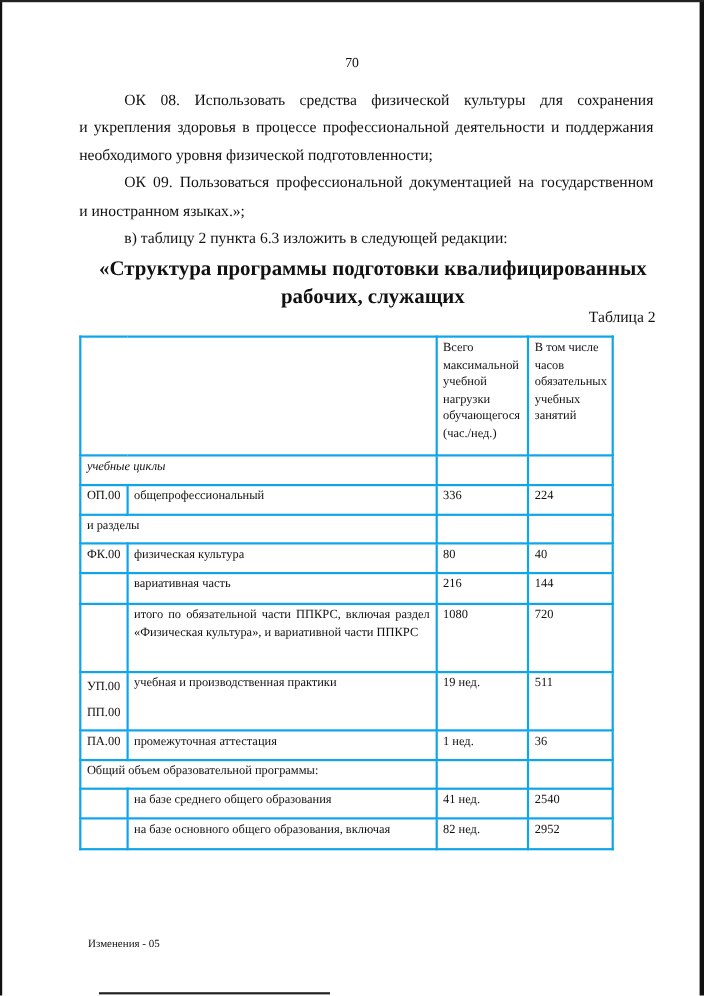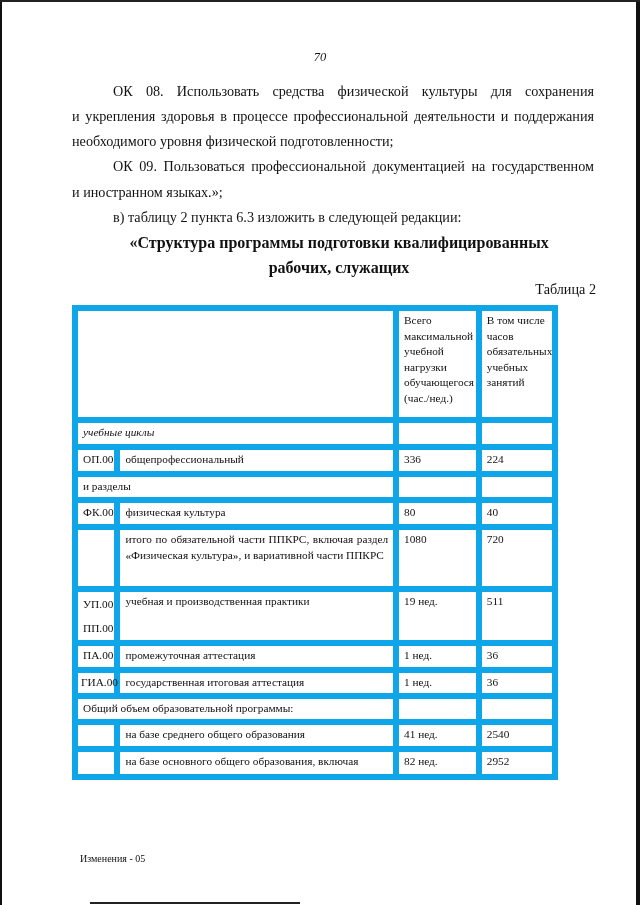--- a/index.html
+++ b/index.html
@@ -6,33 +6,33 @@
   body {
     width:640px; height:905px; position:relative; overflow:hidden;
     background:#ffffff; color:#111;
     font-family:"Liberation Serif","DejaVu Serif",serif;
   }
   .edge-left { position:absolute; left:0; top:0; width:2px; height:905px; background:#111; }
   .edge-right { position:absolute; right:0; top:0; width:4px; height:905px; background:#111; }
   .edge-top { position:absolute; left:0; top:0; width:640px; height:2px; background:#222; }
   .edge-bottom { position:absolute; left:90px; top:902px; width:210px; height:2px; background:#222; }
 
-  .page-num { position:absolute; top:50px; left:0; width:640px; text-align:center; font-size:12.5px;font-style:italic; }
+  .page-num { position:absolute; top:50px; left:0; width:640px; text-align:center; font-size:12.5px; }
   .para { position:absolute; font-size:14.2px; white-space:nowrap; }
   .justify { text-align:justify; text-align-last:justify; white-space:normal; }
-  .heading { position:absolute; left:0; width:640px; text-align:center; font-weight:bold; font-size:16px; }
+  .heading { position:absolute; left:0; width:640px; text-align:center; font-weight:bold; font-size:19px; }
   .table-label { position:absolute; right:44px; top:281px; font-size:14.2px; }
 
   table.struct {
     position:absolute; left:72px; top:305px; width:486px;
     border-collapse:collapse; table-layout:fixed;
     font-size:11.3px; line-height:15.5px;
   }
   table.struct td {
-    border:6px solid #0ea5e9; vertical-align:top; padding:2px 5px 0 5px;
+    border:2px solid #0ea5e9; vertical-align:top; padding:2px 5px 0 5px;
   }
   .c-code { width:39px; }
   .c-name { width:256px; }
   .c-total { width:76px; }
   .c-mand { width:70px; }
   .hdr td { height:104px; }
   .just { text-align:justify; text-align-last:left; }
   .footer { position:absolute; left:80px; top:853px; font-size:10px; }
 </style>
 </head>
@@ -85,44 +85,44 @@
     <td colspan="2">и разделы</td>
     <td></td>
     <td></td>
   </tr>
   <tr style="height:27px;">
     <td>ФК.00</td>
     <td>физическая культура</td>
     <td>80</td>
     <td>40</td>
   </tr>
+  <tr style="height:28px;">
+    <td></td>
+    <td>вариативная часть</td>
+    <td>216</td>
+    <td>144</td>
+  </tr>
   <tr style="height:62px;">
     <td></td>
     <td class="just">итого по обязательной части ППКРС, включая раздел «Физическая культура», и вариативной части ППКРС</td>
     <td>1080</td>
     <td>720</td>
   </tr>
   <tr style="height:53px;">
     <td style="line-height:24px; padding-top:0;">
       <div>УП.00</div>
       <div>ПП.00</div>
     </td>
     <td>учебная и производственная практики</td>
     <td>19 нед.</td>
     <td>511</td>
   </tr>
   <tr style="height:27px;">
     <td>ПА.00</td>
     <td>промежуточная аттестация</td>
-    <td>1 нед.</td>
-    <td>36</td>
-  </tr>
-  <tr style="height:26px;">
-    <td style="padding-left:3px; padding-right:0;">ГИА.00</td>
-    <td>государственная итоговая аттестация</td>
     <td>1 нед.</td>
     <td>36</td>
   </tr>
   <tr style="height:26px;">
     <td colspan="2">Общий объем образовательной программы:</td>
     <td></td>
     <td></td>
   </tr>
   <tr style="height:27px;">
     <td></td>

